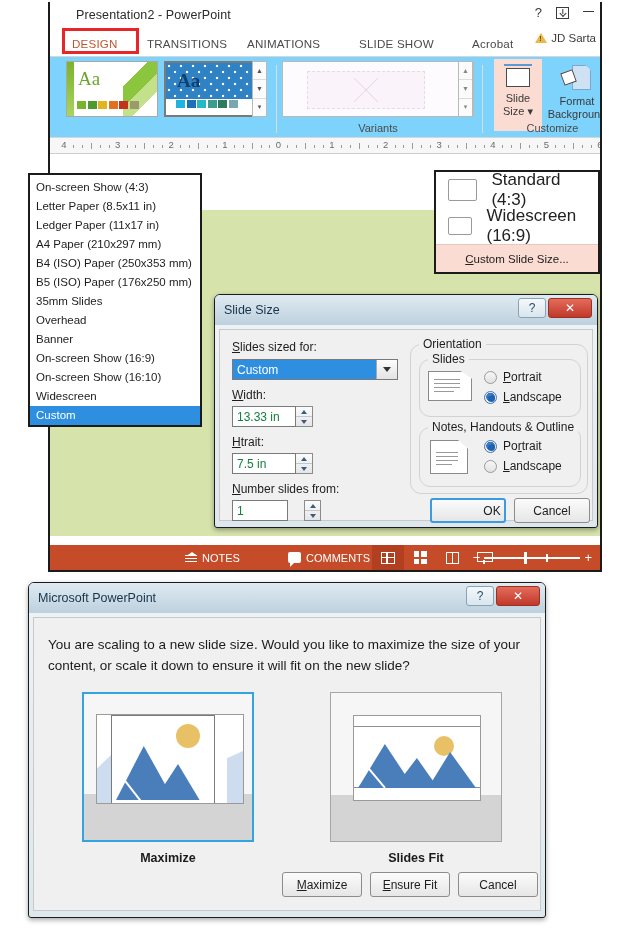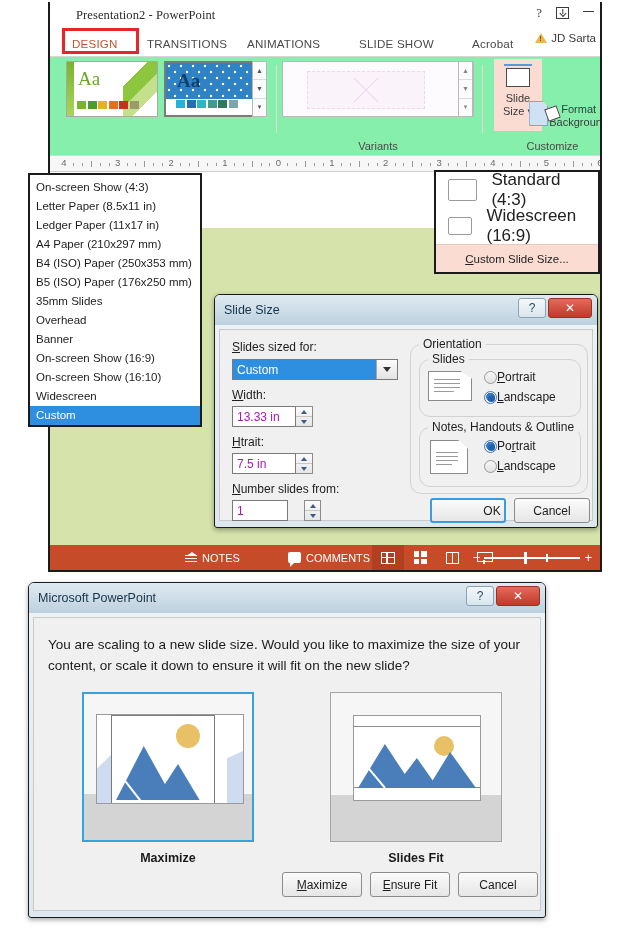--- a/index.html
+++ b/index.html
@@ -17,21 +17,21 @@
     width: 554px; height: 570px;
     background: #ffffff;
     border: 2px solid #1b1b1b;
     border-top: none; border-left: 2px solid #1b1b1b;
     overflow: hidden;
   }
   .ppt-inner { position: relative; width: 100%; height: 100%; }
 
   
   .titlebar {
-    position: relative; height: 28px; background: #ffffff; font-family: Liberation Serif, serif;
+    position: relative; height: 28px; background: #ffffff;
   }
   .doc-title {
     position: absolute; left: 26px; top: 6px;
     font-size: 12.5px; color: #2b2b2b; letter-spacing: .1px;
   }
   .win-btns { position: absolute; right: 6px; top: 4px; display: flex; gap: 14px; align-items: center; }
   .win-btn { font-size: 13px; color: #3a3a3a; line-height: 1; cursor: default; }
   .icon-restore {
     width: 13px; height: 12px; border: 1.4px solid #3a3a3a; position: relative;
   }
@@ -75,21 +75,21 @@
     width: 0; height: 0; border-left: 6px solid transparent; border-right: 6px solid transparent;
     border-bottom: 10px solid #eab74a; position: relative;
   }
   .warn-tri::after {
     content:"!"; position:absolute; left:-2px; top:2px; font-size:7px; color:#6b4b00; font-weight:bold;
   }
   .user-name { font-size: 11.5px; color: #3b3b3b; }
 
   
   .ribbon {
-    position: relative; height: 100px; background: #86efac;
+    position: relative; height: 82px; background: #7dd3fc;
     border-top: 1px solid #d6d6d6; border-bottom: 1px solid #d6d6d6;
   }
   .theme-gallery { position: absolute; left: 16px; top: 4px; display: flex; gap: 6px; }
   .theme-thumb {
     width: 92px; height: 56px; border: 1px solid #a8a8a8; background: #fff;
     position: relative; overflow: hidden;
   }
   .theme-thumb.selected { border: 2px solid #7a7a7a; }
   .th-green-curve {
     position: absolute; right: 0; top: 0; width: 34px; height: 100%;
@@ -149,22 +149,22 @@
   .slide-size-btn {
     position: absolute; left: 444px; top: 2px; width: 48px; height: 72px;
     background: #fadcd3; display: flex; flex-direction: column; align-items: center;
     padding-top: 4px;
   }
   .ss-icon { width: 30px; height: 26px; position: relative; }
   .ss-icon .rect { position:absolute; left:3px; top:5px; width:24px; height:19px; border: 1.6px solid #4a4a4a; background:#fff; }
   .ss-icon .topline { position:absolute; left:1px; top:1px; width:28px; height:2px; background:#5b9bd5; }
   .ss-text { font-size: 11px; color: #3a3a3a; text-align:center; line-height: 13px; margin-top: 3px; }
   .format-bg-btn {
-    position: absolute; left: 496px; top: 20px; width: 62px; height: 72px;
-    display:flex; flex-direction: row; align-items:center; padding-top:4px;
+    position: absolute; left: 496px; top: 4px; width: 62px; height: 72px;
+    display:flex; flex-direction: column; align-items:center; padding-top:4px;
   }
   .fb-icon { width: 30px; height: 28px; position: relative; }
   .fb-page {
     position:absolute; right:1px; top:0; width:19px; height:25px; background:#cfe2f3;
     border:1.2px solid #7da7cc; clip-path: polygon(0 0, 70% 0, 100% 22%, 100% 100%, 0 100%);
   }
   .fb-bucket {
     position:absolute; left:0; top:6px; width:13px; height:13px; border:1.4px solid #4a4a4a;
     transform: rotate(-20deg); background:#fff;
   }
@@ -282,38 +282,38 @@
     display:flex; align-items:center; padding-left: 4px;
   }
   .combo .arrow {
     width: 21px; height: 100%; border-left: 1px solid #a9a9a9;
     background: linear-gradient(#fdfdfd,#e3e3e3); display:flex; align-items:center; justify-content:center;
   }
   .caret-d { width:0;height:0;border-left:4px solid transparent;border-right:4px solid transparent;border-top:5px solid #333; }
   .spinbox { display:flex; align-items:center; }
   .spin-field {
     width: 64px; height: 21px; border: 1px solid #7a7a7a; background:#fff;
-    font-size: 12px; color:#a21caf; display:flex; align-items:center; padding-left: 4px;
+    font-size: 12px; color:#15803d; display:flex; align-items:center; padding-left: 4px;
   }
   .spin-field.narrow { width: 56px; }
   .spin-btns {
     width: 17px; height: 21px; border:1px solid #8c8c8c; border-left:none;
     display:flex; flex-direction:column; background: linear-gradient(#fbfbfb,#e6e6e6);
   }
   .spin-btns div { flex:1; display:flex; align-items:center; justify-content:center; }
   .spin-btns div:first-child { border-bottom: 1px solid #c6c6c6; }
   .caret-up { width:0;height:0;border-left:3.5px solid transparent;border-right:3.5px solid transparent;border-bottom:4px solid #3d5a80; }
   .caret-dn { width:0;height:0;border-left:3.5px solid transparent;border-right:3.5px solid transparent;border-top:4px solid #3d5a80; }
   .spin-gap { width: 16px; }
 
   .groupbox { position:absolute; border: 1px solid #d2d2d2; border-radius: 11px; }
   .groupbox > .gb-title {
     position:absolute; top:-8px; left: 8px; background:#f0f0f0; padding: 0 4px; font-size: 12px; color:#1d1d1d;
   }
-  .radio-row { display:flex; align-items:center; margin-bottom: 6px; }
+  .radio-row { display:flex; align-items:center; gap: 6px; margin-bottom: 6px; }
   .radio {
     width: 13px; height: 13px; border-radius: 50%;
     border: 1px solid #9a9a9a; background: linear-gradient(#f7f7f7,#e2e2e2); position: relative;
   }
   .radio.on { border-color:#4a77a8; background: radial-gradient(circle at 50% 45%, #fff 0 18%, #3a79c4 22% 50%, #e9f1f8 55%); }
   .radio.on::after {
     content:""; position:absolute; left:3px; top:3px; width:7px; height:7px; border-radius:50%;
     background: #1e62b0;
   }
   .radio-lbl { font-size: 12px; color:#1d1d1d; }

